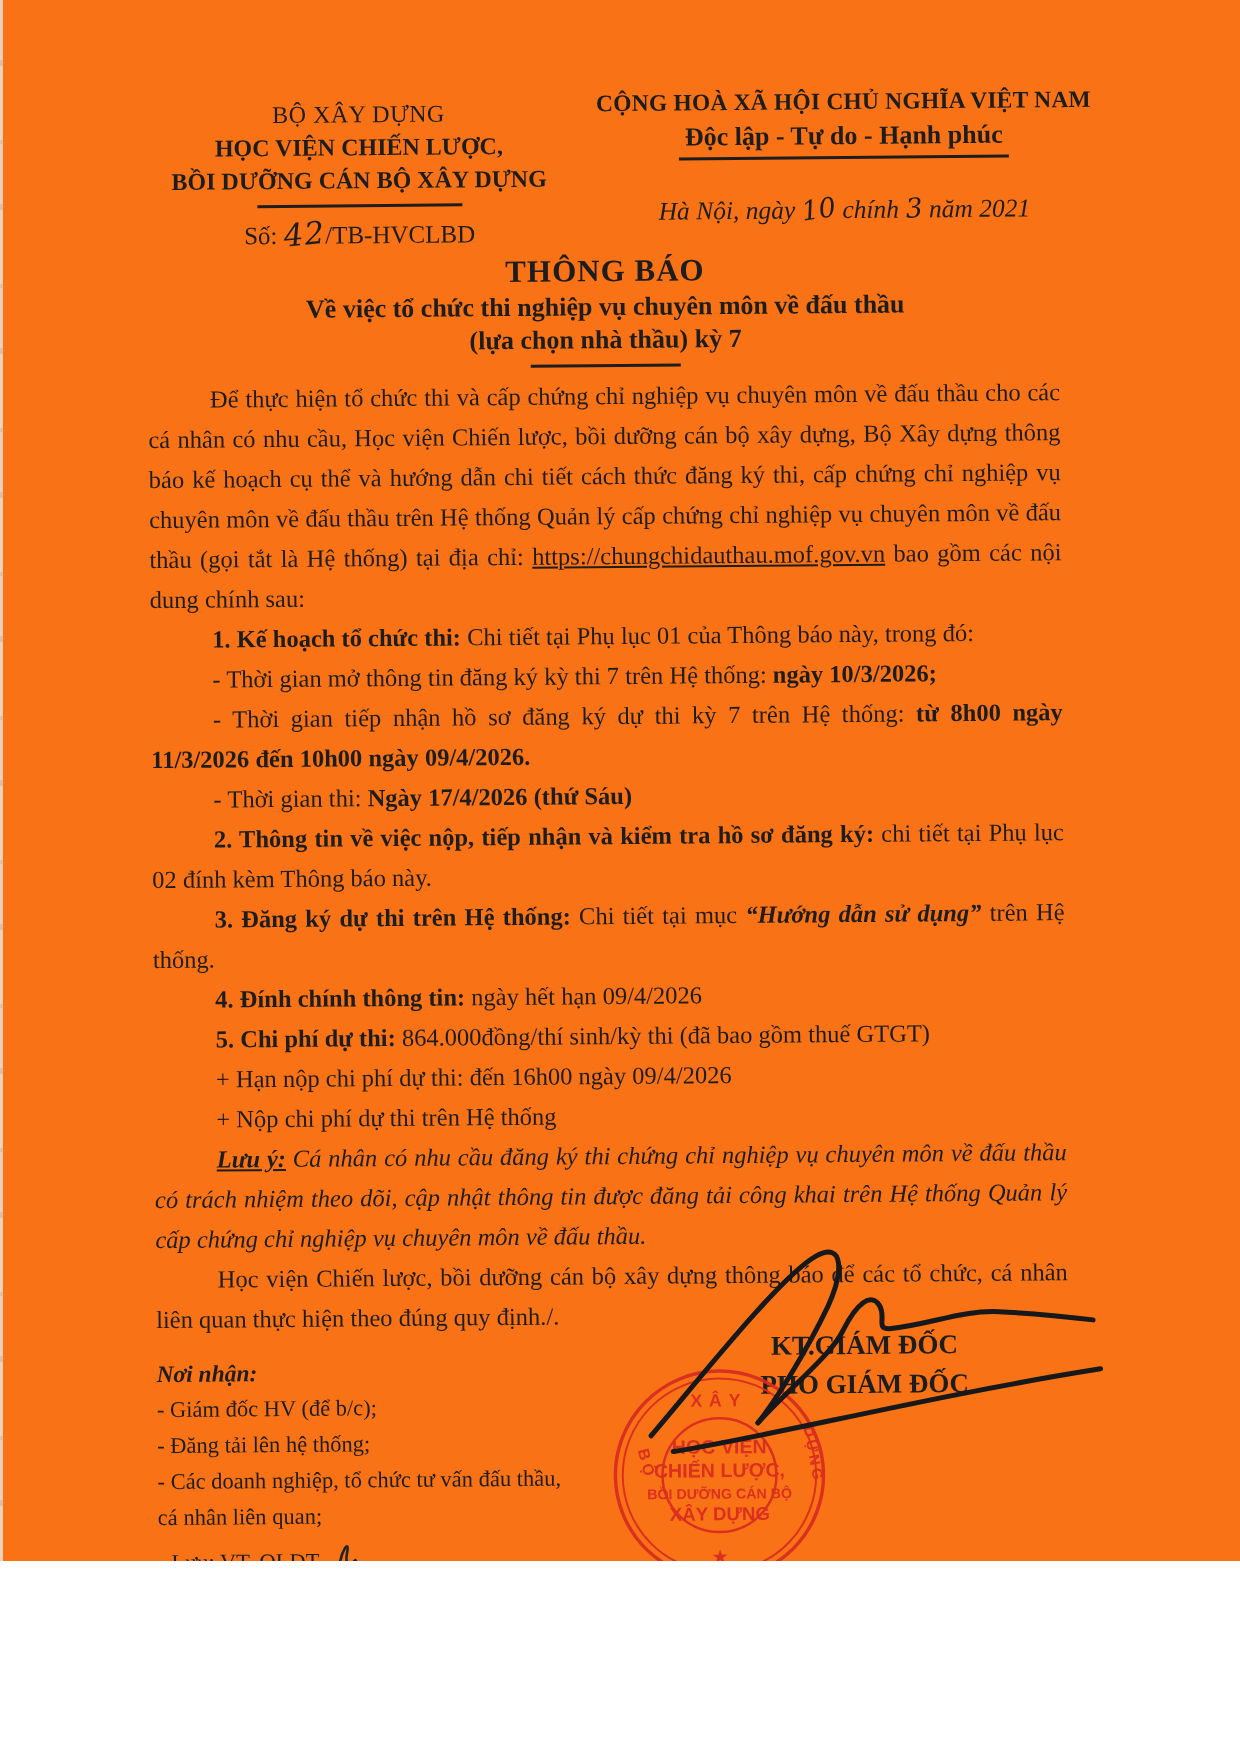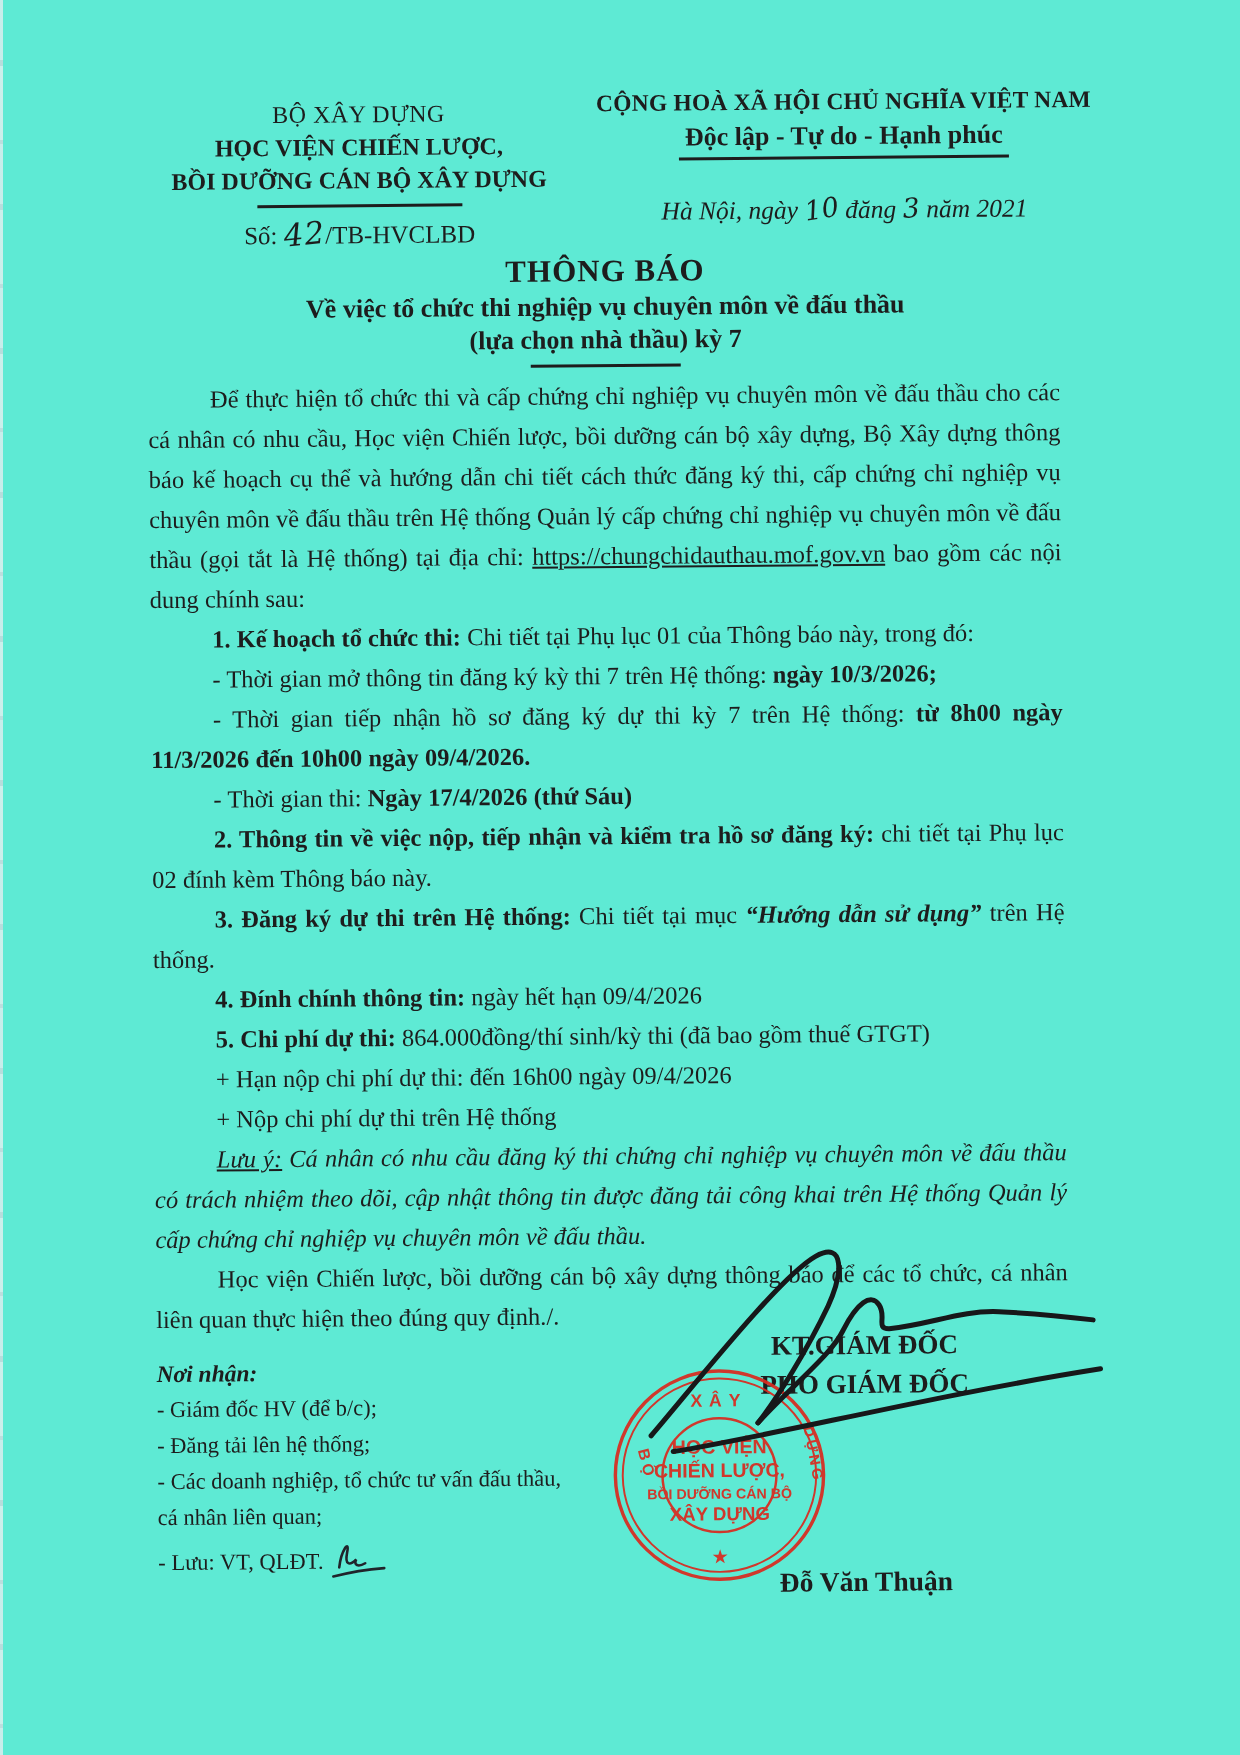--- a/index.html
+++ b/index.html
@@ -1,18 +1,18 @@
 <!DOCTYPE html>
 <html><head>
 <meta charset="utf-8">
 <style>
   html,body{margin:0;padding:0;background:#ffffff;}
   .page{
-    position:relative;width:1240px;height:1755px;overflow:hidden;
-    background:#5eead4;color:#1d1d1d;
+    position:relative;width:1240px;height:1561px;overflow:hidden;
+    background:#f97316;color:#1d1d1d;
     font-family:"Liberation Serif", serif;
   }
   .scan-edge{
     position:absolute;left:0;top:0;width:3px;height:100%;opacity:.75;
     background:repeating-linear-gradient(180deg,#eceef2 0 60px,#d5d8de 60px 66px,#f0f1f3 66px 140px,#dcd9e0 140px 144px);
   }
   .tilt{position:absolute;left:0;top:0;width:1240px;height:1755px;transform:rotate(-0.5deg);transform-origin:620px 850px;}
 
   
   .hdr-left{position:absolute;left:140px;top:96px;width:450px;text-align:center;line-height:33px;}
@@ -35,21 +35,21 @@
   .title-sub{font-size:26px;font-weight:bold;margin-top:3px;}
   .title-rule{width:150px;height:3px;background:#1d1d1d;margin:9px auto 0 auto;}
 
   
   .body-block{position:absolute;left:152px;top:376px;width:912px;font-size:24.5px;line-height:40px;text-align:justify;}
   .body-block p{margin:0;text-indent:62px;}
   .b{font-weight:bold;}
   .bi{font-weight:bold;font-style:italic;}
   .it{font-style:italic;}
   .u{text-decoration:underline;}
-  .note-label{font-weight:normal;font-style:italic;text-decoration:underline;}
+  .note-label{font-weight:bold;font-style:italic;text-decoration:underline;}
 
   
   .recipients{position:absolute;left:152px;top:1352px;width:460px;font-size:22.5px;line-height:36px;}
   .recipients .lbl{font-size:23.5px;font-weight:bold;font-style:italic;}
   .sign-titles{position:absolute;left:620px;top:1328px;width:480px;text-align:center;font-size:27px;font-weight:bold;line-height:39px;}
   .sign-name{position:absolute;left:620px;top:1568px;width:480px;text-align:center;font-size:27.5px;font-weight:bold;}
 
   .stamp{position:absolute;left:606px;top:1368px;width:216px;height:216px;opacity:.93;}
   .stamp text{font-family:"Liberation Sans", sans-serif;font-weight:bold;}
   .sig{position:absolute;left:626px;top:1236px;width:482px;height:232px;}
@@ -73,21 +73,21 @@
       <span class="hand hand-42">42</span><span>/TB-HVCLBD</span>
     </div>
 
     <div class="hdr-right">
       <div class="l1">CỘNG HOÀ XÃ HỘI CHỦ NGHĨA VIỆT NAM</div>
       <span class="motto">Độc lập - Tự do - Hạnh phúc</span>
     </div>
     <div class="date-line">
       <span>Hà Nội, ngày</span>
       <span class="hand hand-day">10</span>
-      <span>đăng</span>
+      <span>chính</span>
       <span class="hand hand-month">3</span>
       <span>năm 2021</span>
     </div>
 
     <div class="title-block">
       <div class="title-main">THÔNG BÁO</div>
       <div class="title-sub">Về việc tổ chức thi nghiệp vụ chuyên môn về đấu thầu</div>
       <div class="title-sub">(lựa chọn nhà thầu) kỳ 7</div>
       <div class="title-rule"></div>
     </div>

